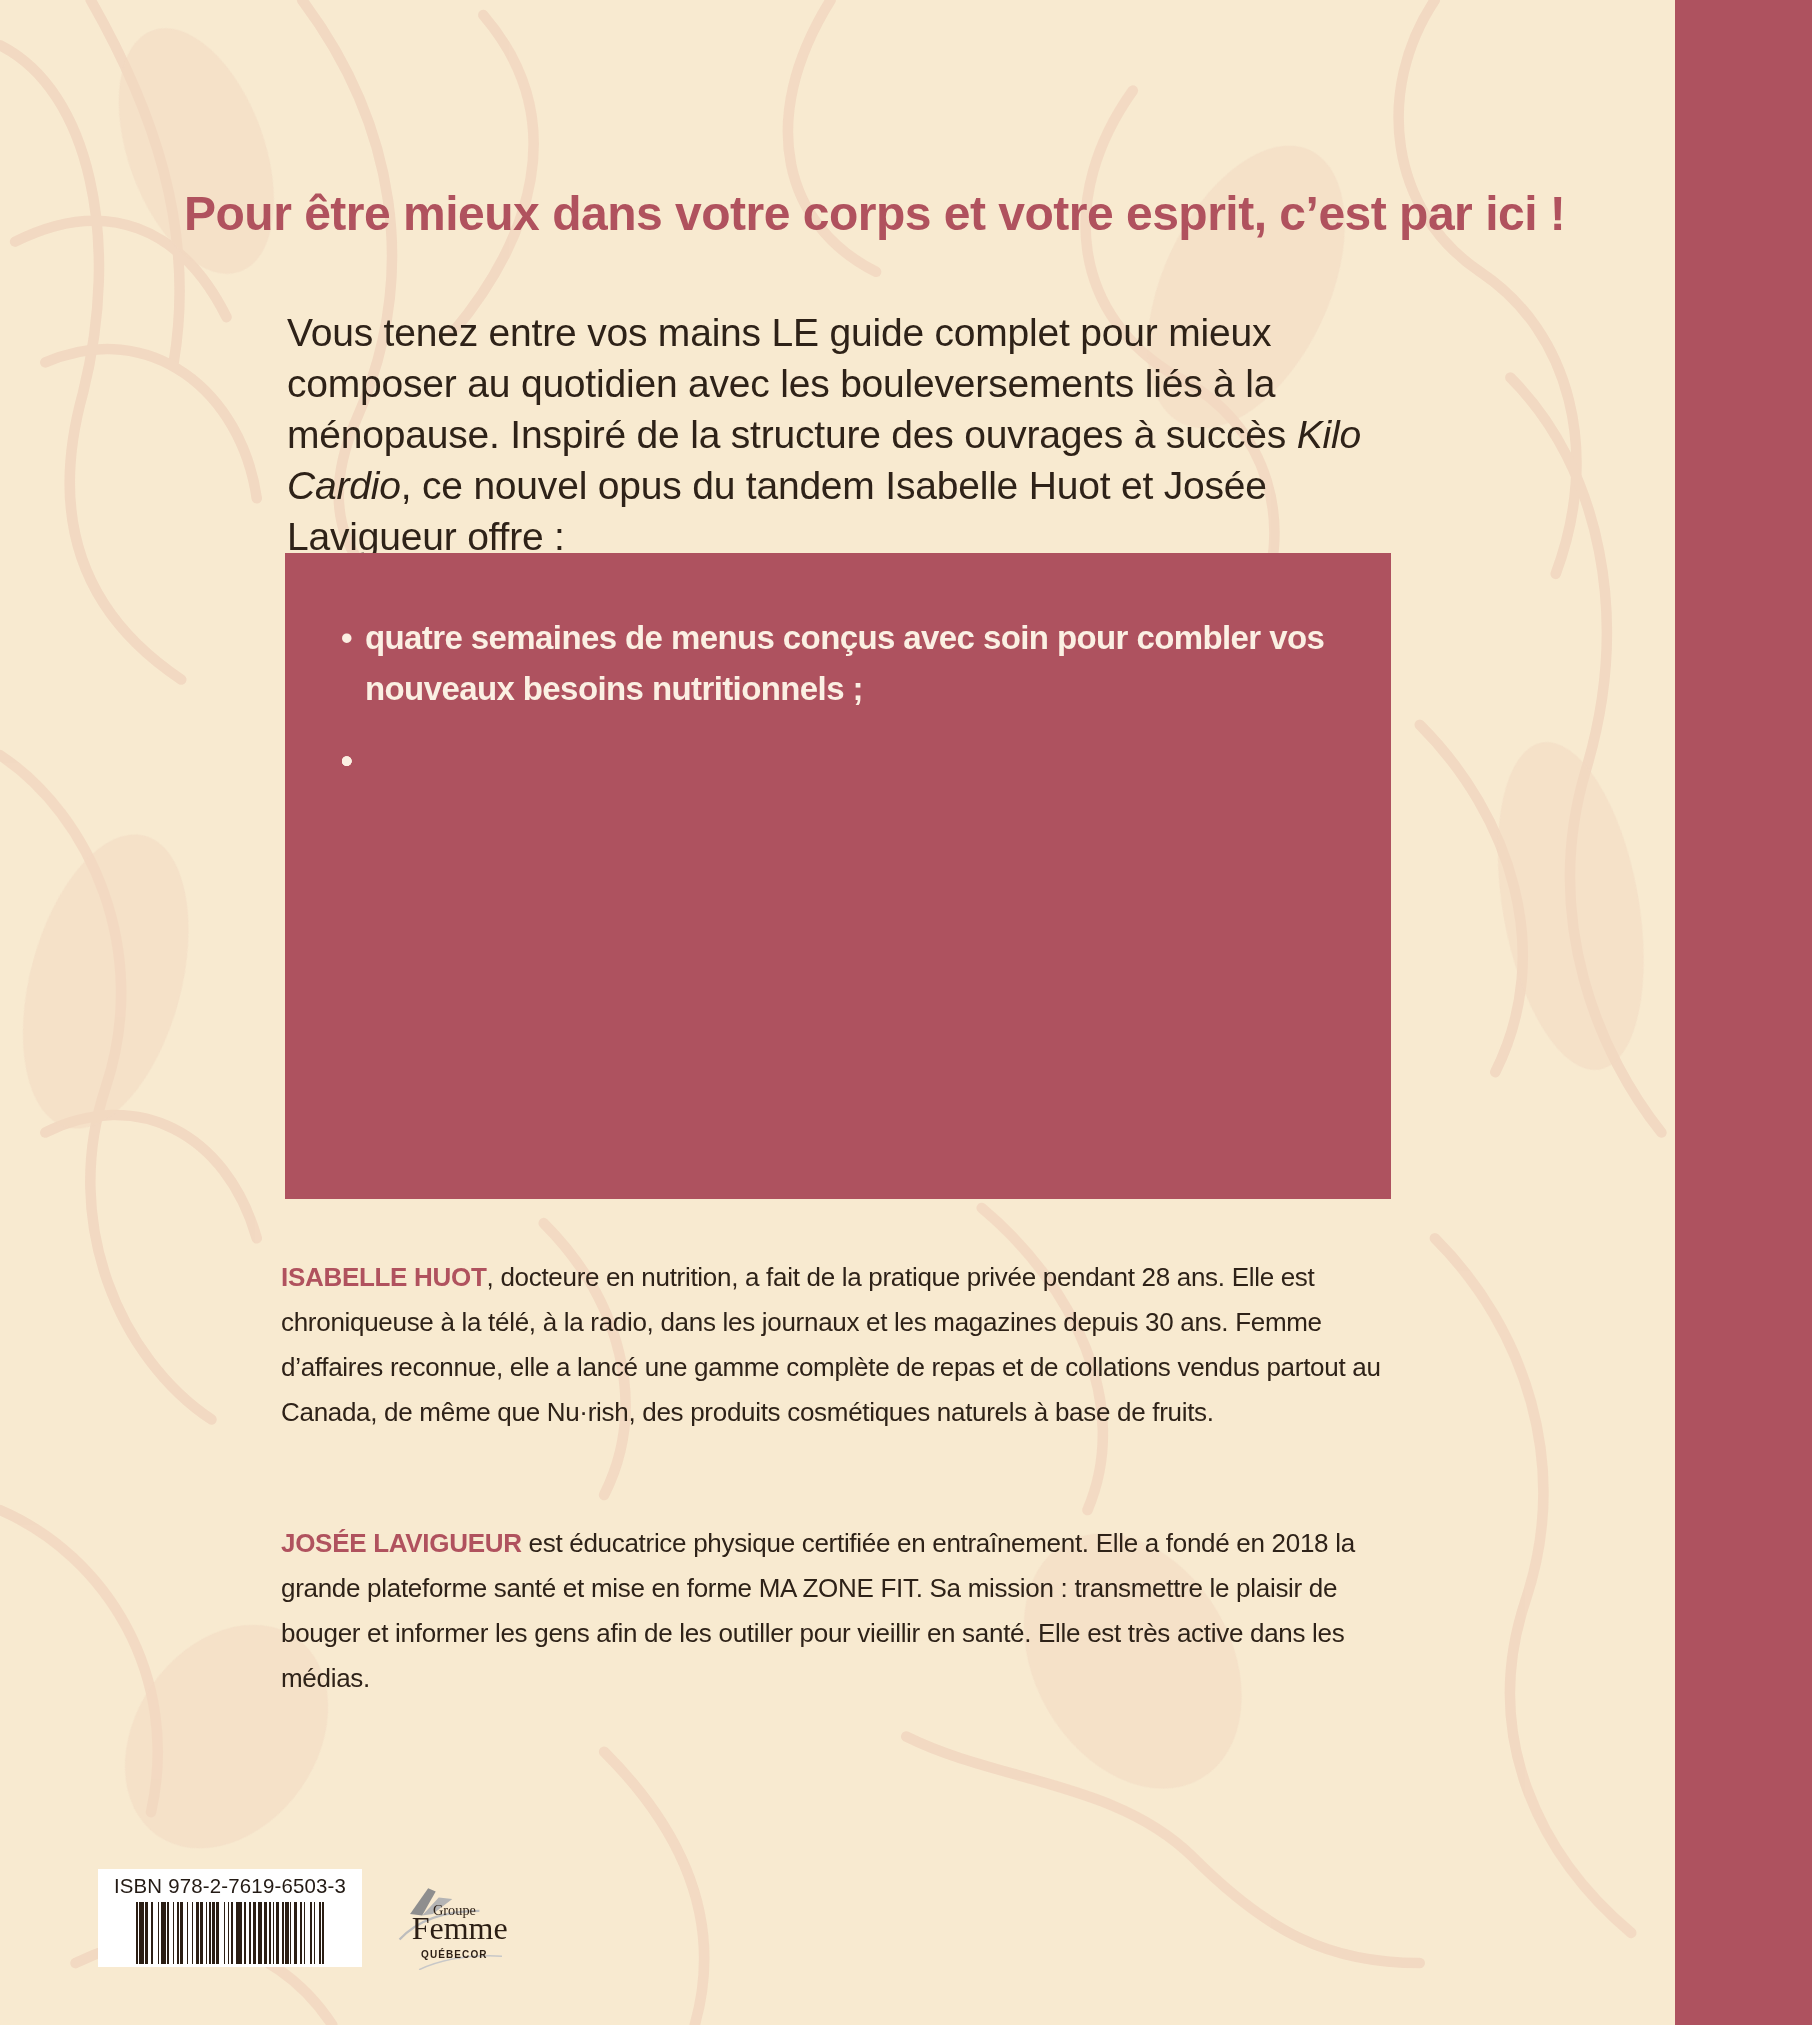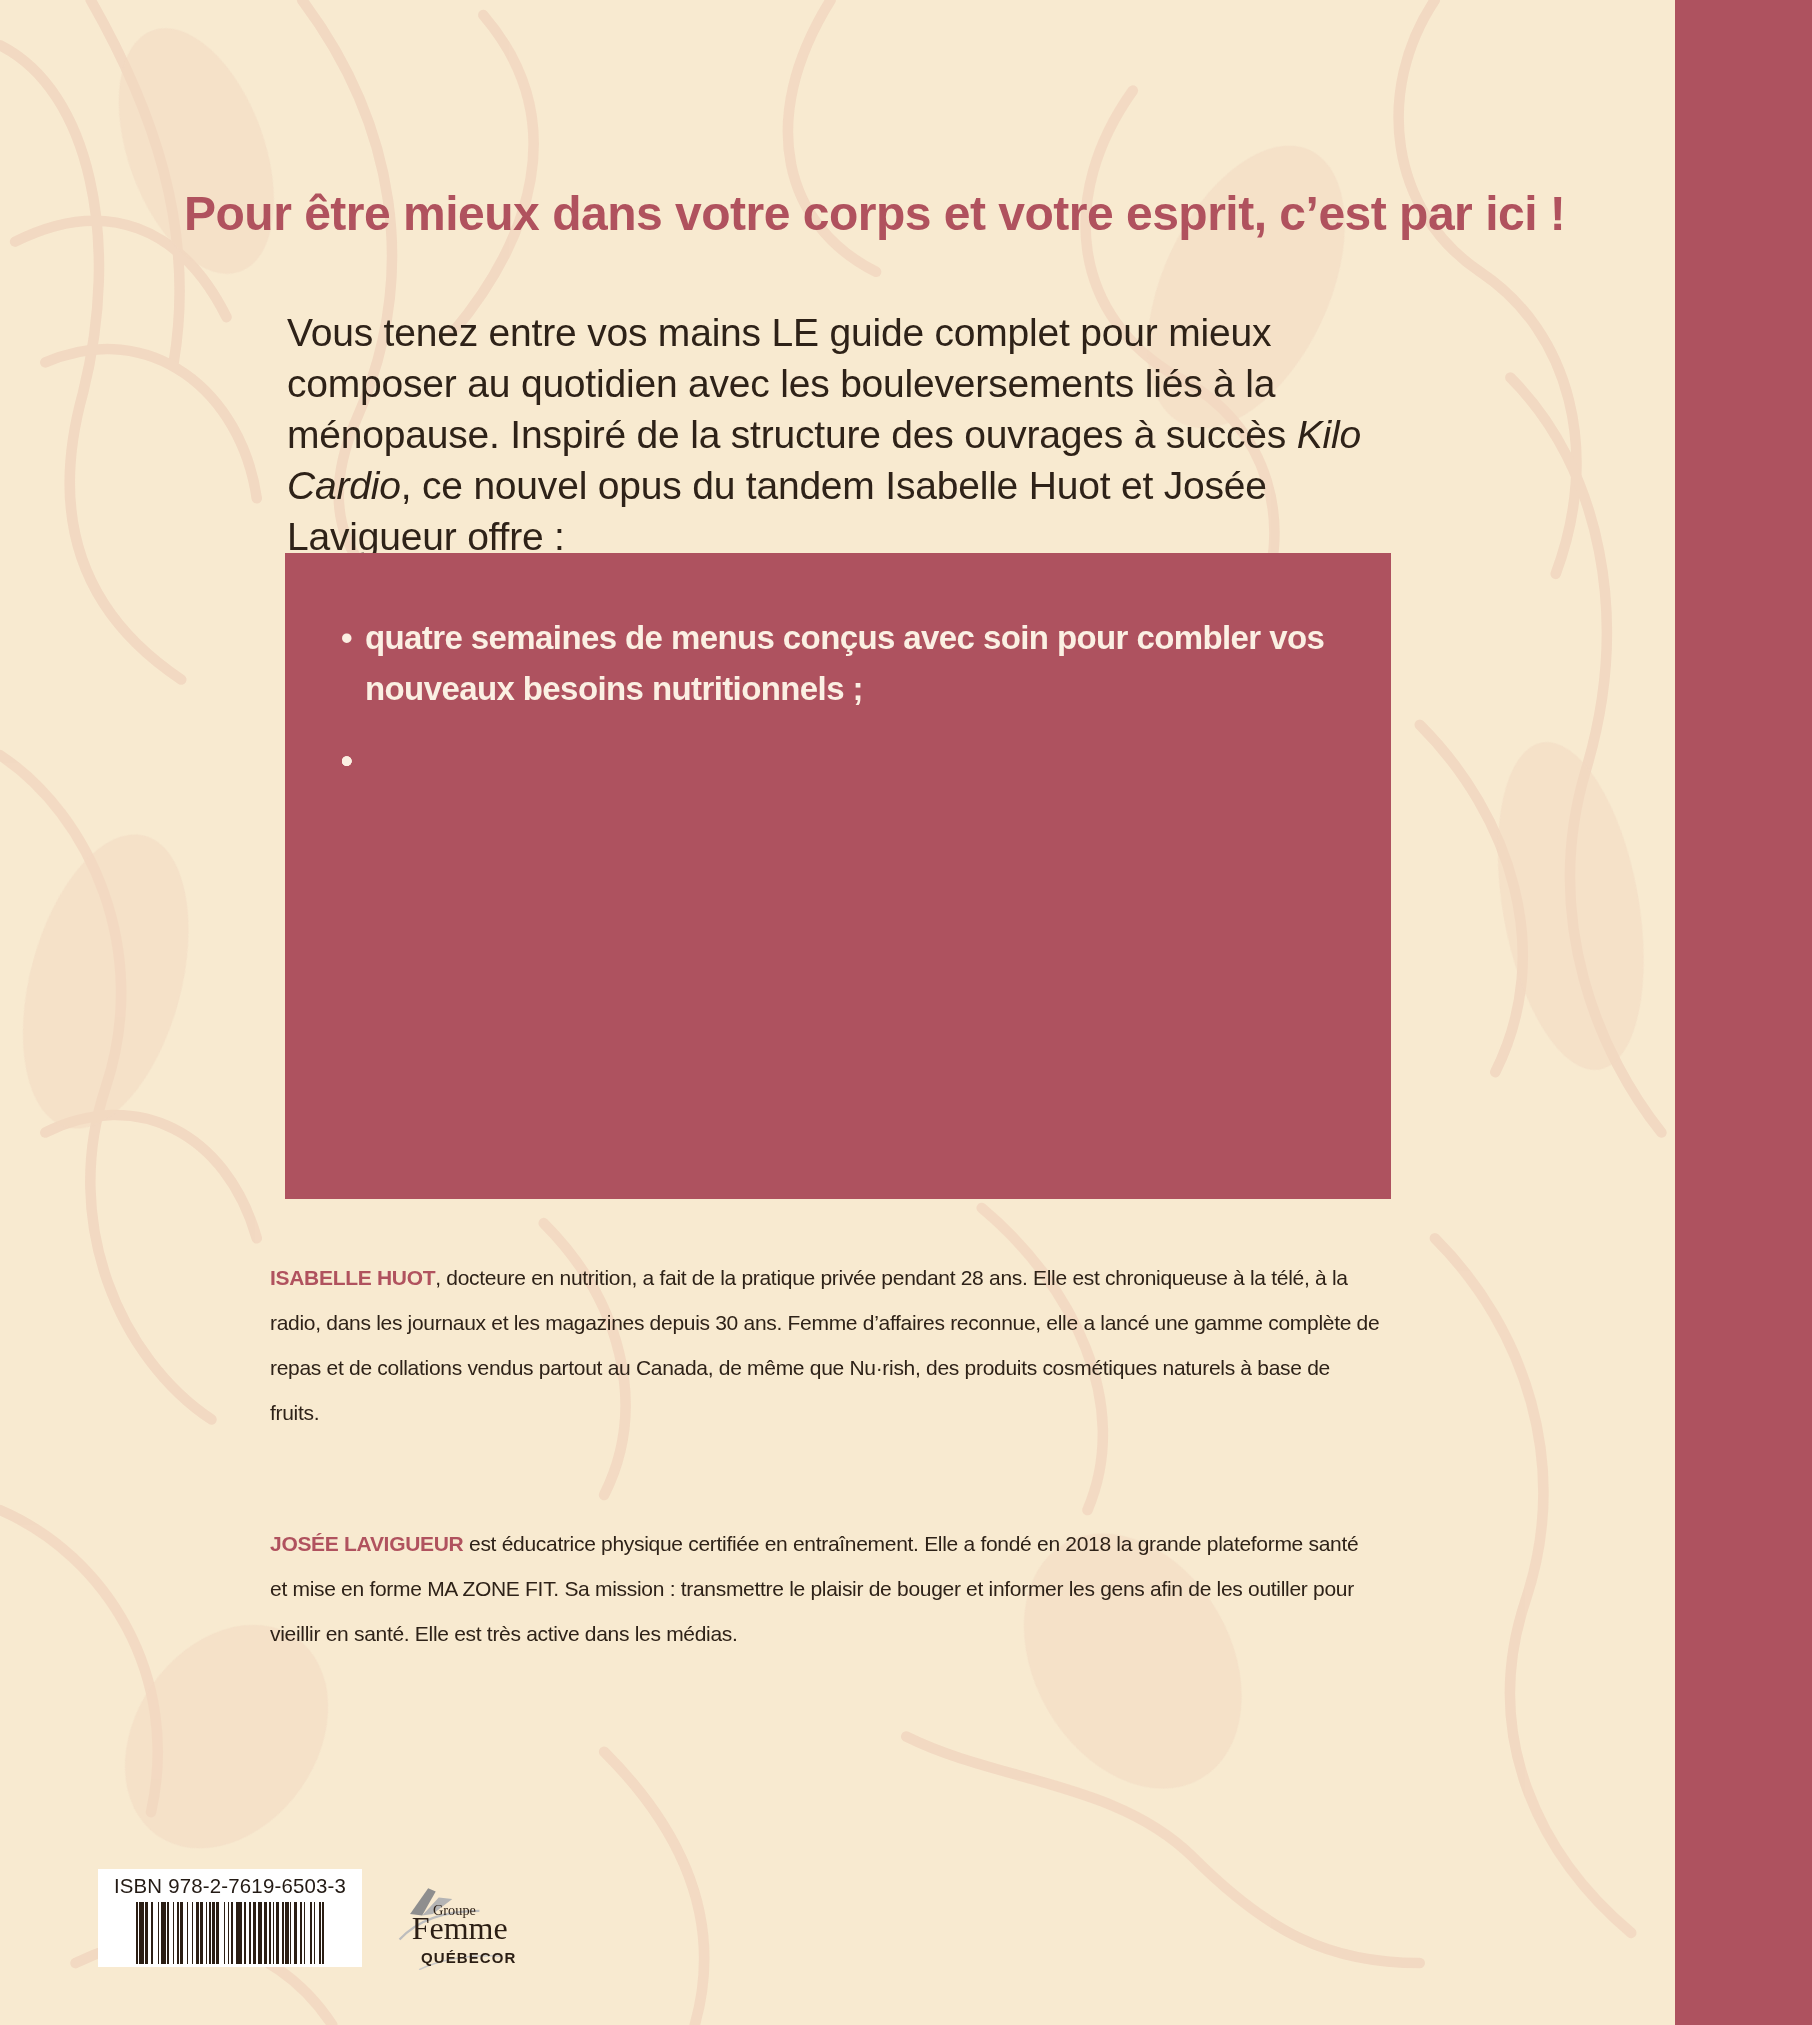--- a/index.html
+++ b/index.html
@@ -31,22 +31,22 @@
   .feature-box ul { list-style:none; margin:0; padding:0; }
   .feature-box li {
     position:relative; padding-left:24px; margin-bottom:21px;
     font-size:33px; line-height:51px; font-weight:bold; color:#FBF0E3;
     letter-spacing:-0.6px;
   }
   .feature-box li .bullet {
     position:absolute; left:0; top:0; font-weight:bold;
   }
   .bio {
-    position:absolute; left:270px; width:1110px; margin:0; z-index:2;
-    font-size:21px; line-height:45px; color:#2E2218; letter-spacing:-0.3px;
+    position:absolute; left:281px; width:1110px; margin:0; z-index:2;
+    font-size:26px; line-height:45px; color:#2E2218; letter-spacing:-0.3px;
   }
   .bio .name { color:#B0525E; font-weight:bold; }
   .bio-huot { top:1255px; }
   .bio-lavigueur { top:1521px; }
   .barcode {
     position:absolute; left:98px; top:1869px; width:264px; height:98px;
     background:#FFFFFF; z-index:2; box-sizing:border-box; padding:6px 9px 0 9px;
   }
   .isbn-text {
     font-family:"Liberation Sans", sans-serif; font-size:20.4px; color:#231A14;
@@ -58,21 +58,21 @@
   .logo .groupe {
     position:absolute; left:44px; top:38px; font-family:"Liberation Serif", serif;
     font-size:14.3px; color:#2B1E14;
   }
   .logo .livre {
     position:absolute; left:22.7px; top:48px; font-family:"Liberation Serif", serif;
     font-size:32px; color:#2B1E14; line-height:33px;
   }
   .logo .quebecor {
     position:absolute; left:32px; top:85px; font-family:"Liberation Sans", sans-serif;
-    font-weight:bold; font-size:15px; letter-spacing:1.1px; color:#2B1E14;
+    font-weight:bold; font-size:10px; letter-spacing:1.1px; color:#2B1E14;
   }
 </style>
 </head>
 <body>
 
 <svg class="bg-art" viewBox="0 0 2218 2682" preserveAspectRatio="none">
   <g fill="none" stroke="#F2D9C2" stroke-width="14" stroke-linecap="round" opacity="0.95">
     <path d="M0 60 C120 120 160 320 110 520 C60 700 120 820 240 900"></path>
     <path d="M120 0 C200 140 260 300 230 480"></path>
     <path d="M20 320 C140 260 240 300 300 420"></path>

